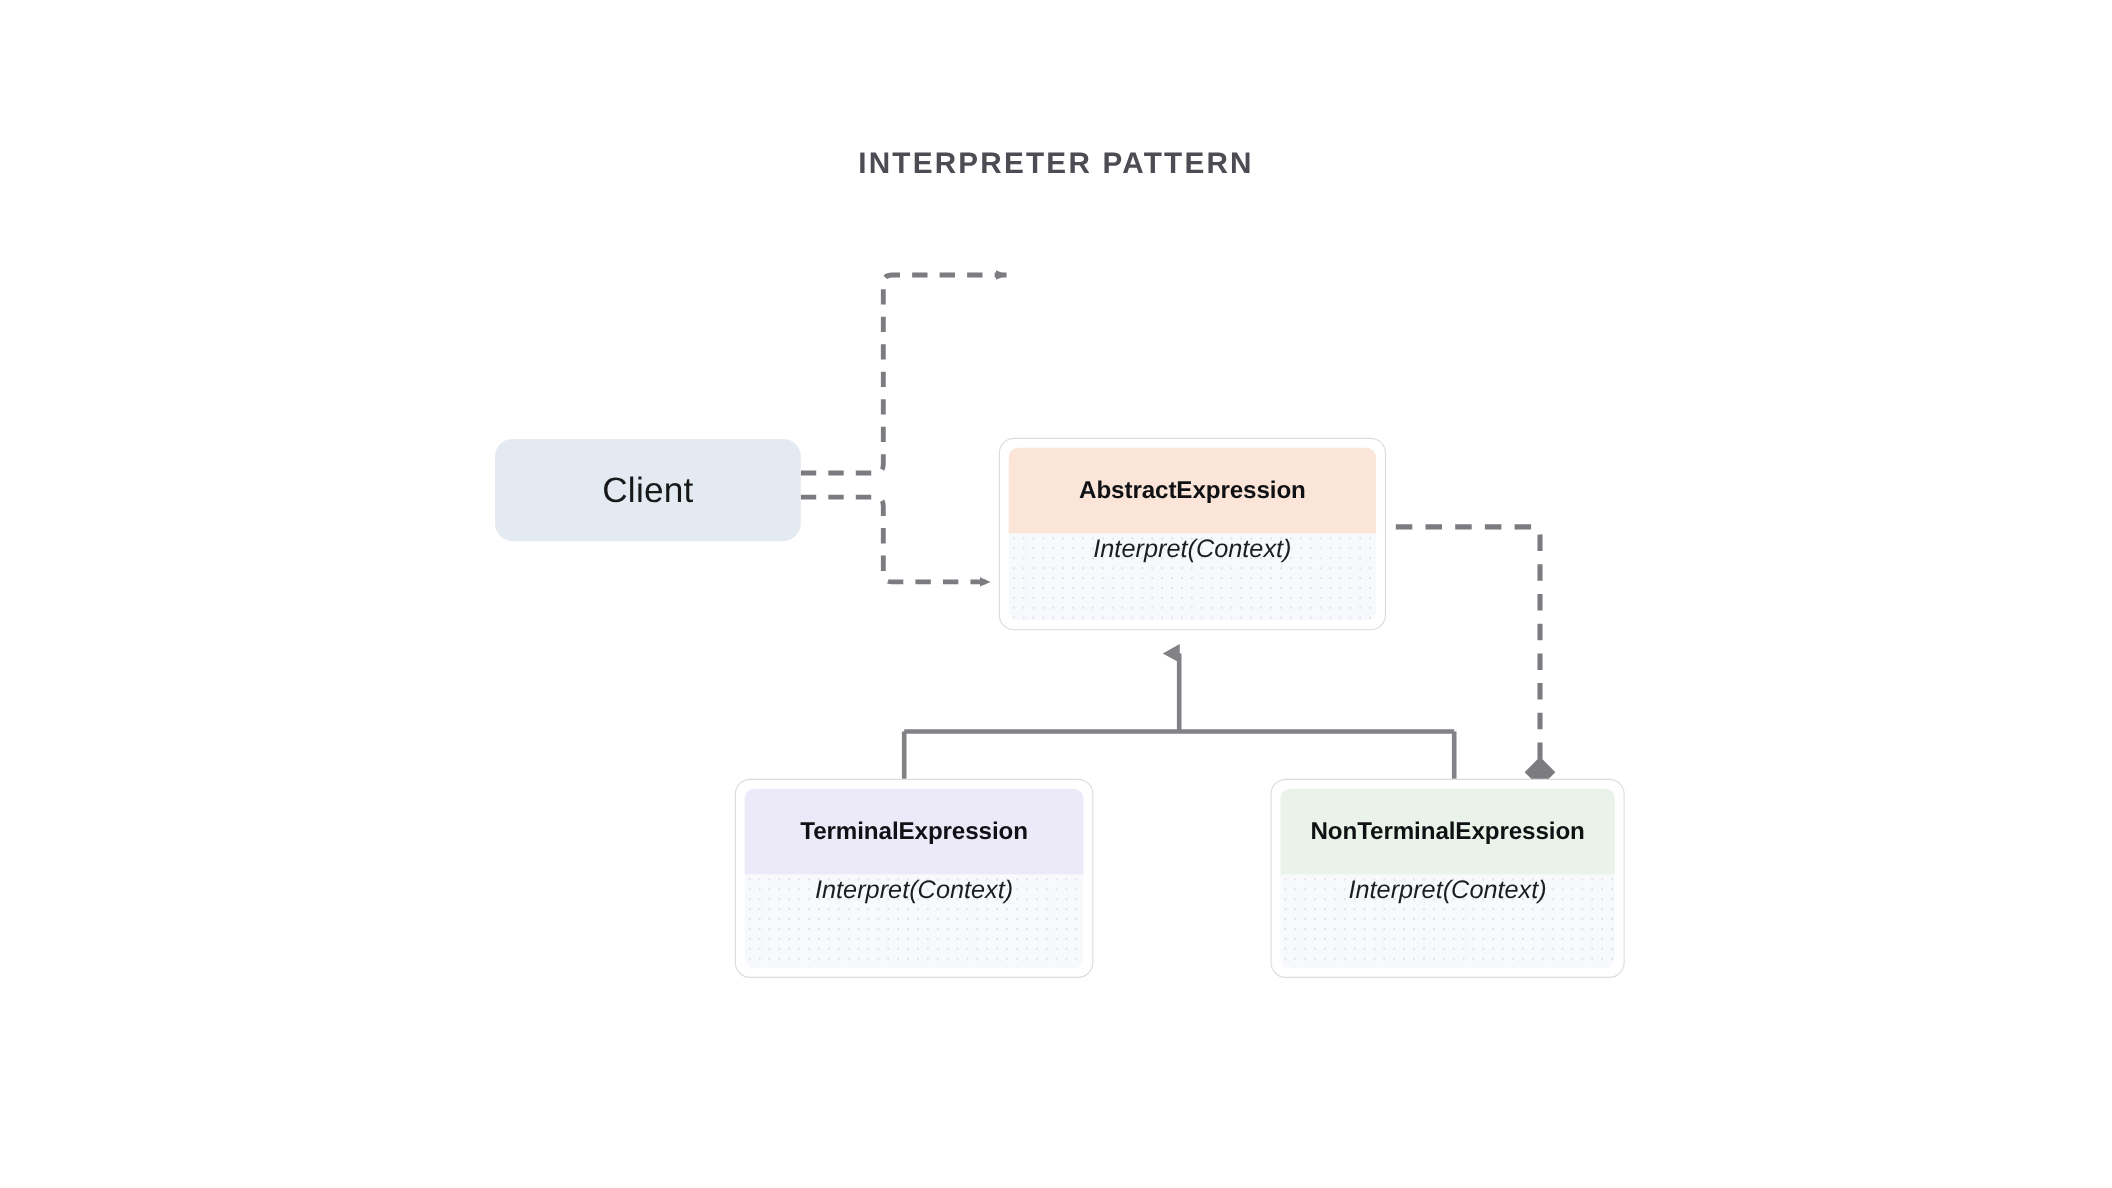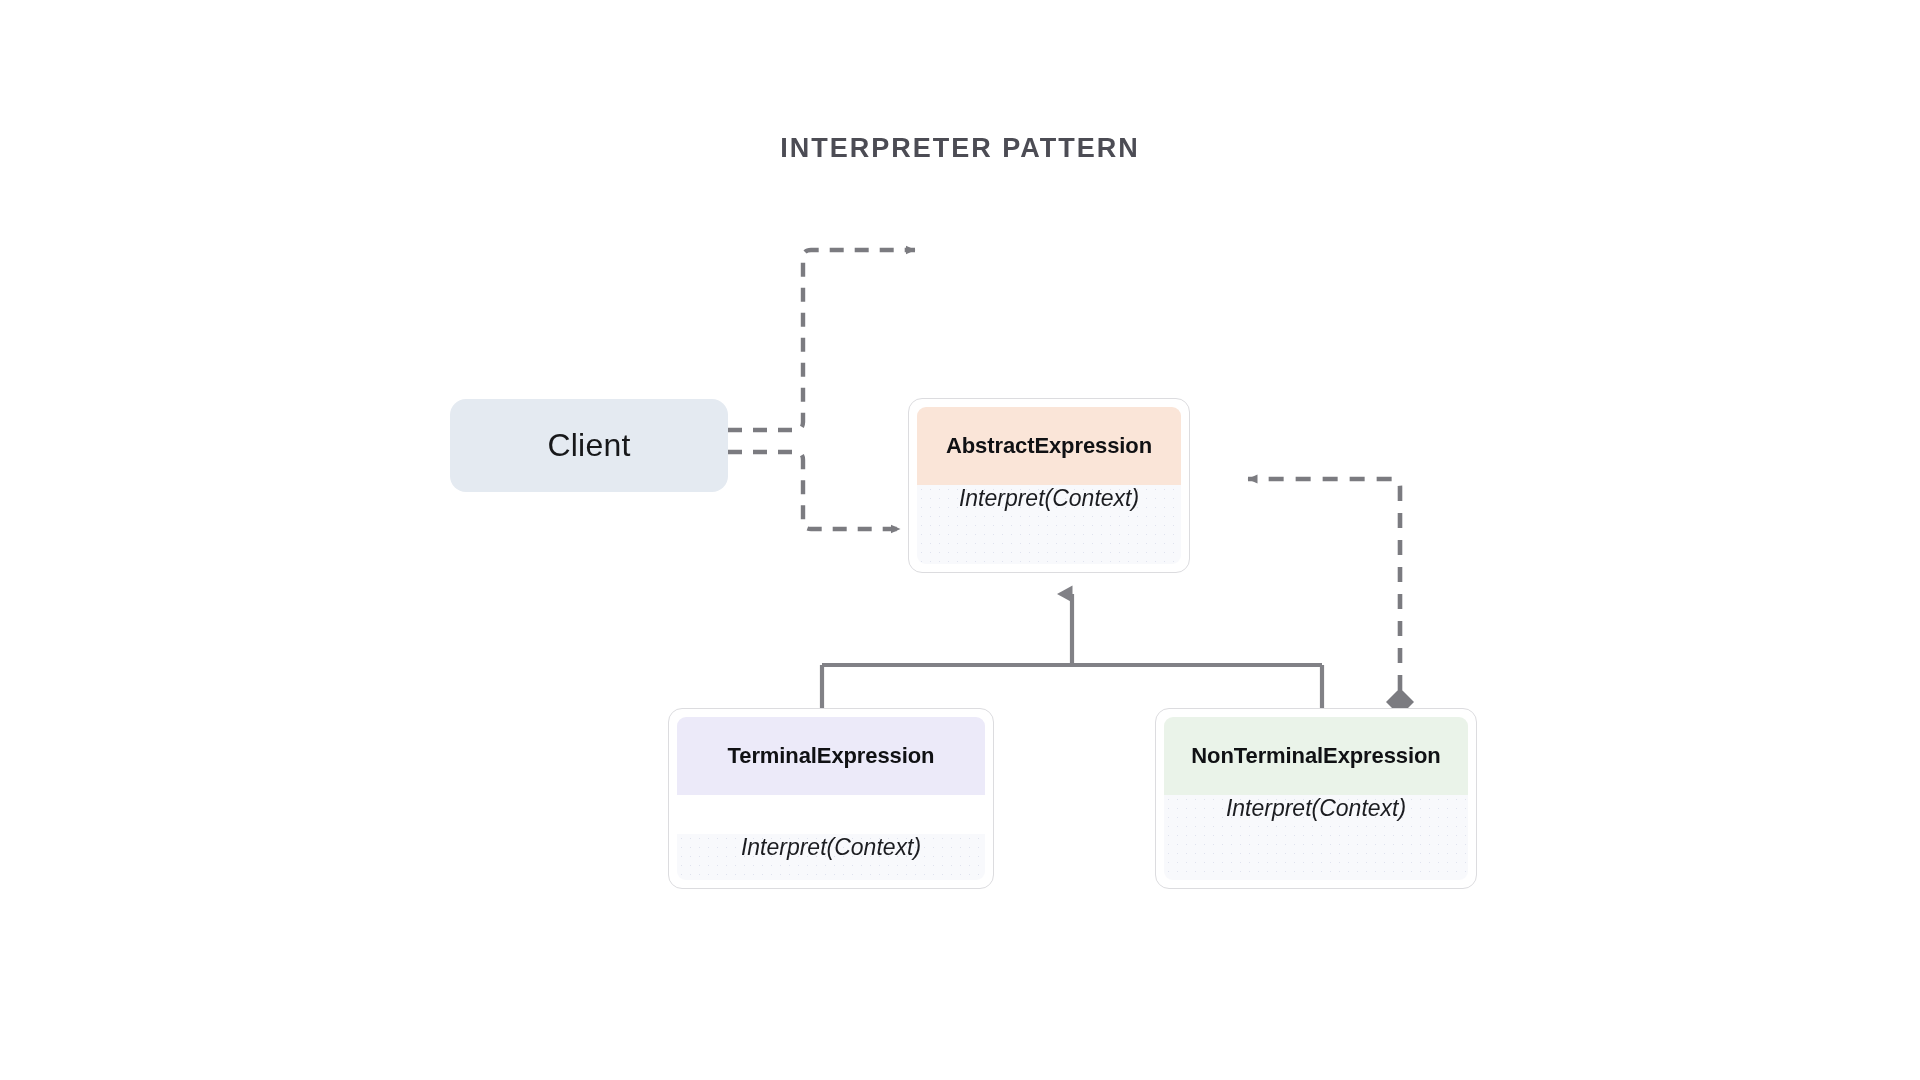--- a/index.html
+++ b/index.html
@@ -146,30 +146,30 @@
       <path d="M1400,690 L1400,487 Q1400,479 1392,479 L1248,479" fill="none" stroke="#7b7b80" stroke-width="4.6" stroke-dasharray="15,12" stroke-linecap="butt" marker-end="url(#m-open-arrow)"></path>
       <path d="M1400,688 L1414,702 L1400,716 L1386,702 Z" fill="#7b7b80"></path>
     </g>
   </svg>
 
 
   <div class="simple-node" style="left:450px; top:399px; width:278px; height:93px;align-items:center;">
     <span>Client</span>
   </div>
 
-  <div class="class-node" style="left:908px; top:398px; width:282px; height:175px;">
+  <div class="class-node" style="left:908px; top:398px; width:352px; height:175px;">
     <div class="class-header" style="background:#fae5d8;">
       <span>AbstractExpression</span>
     </div>
     <div class="class-body">
       <span>Interpret(Context)</span>
     </div>
   </div>
 
-  <div class="class-node" style="left:668px; top:708px; width:326px; height:181px;gap:39px;">
+  <div class="class-node" style="left:668px; top:708px; width:326px; height:181px;">
     <div class="class-header" style="background:#eceaf9;">
       <span>TerminalExpression</span>
     </div>
     <div class="class-body">
       <span>Interpret(Context)</span>
     </div>
   </div>
 
   <div class="class-node" style="left:1155px; top:708px; width:322px; height:181px;">
     <div class="class-header" style="background:#eaf3e9;">

